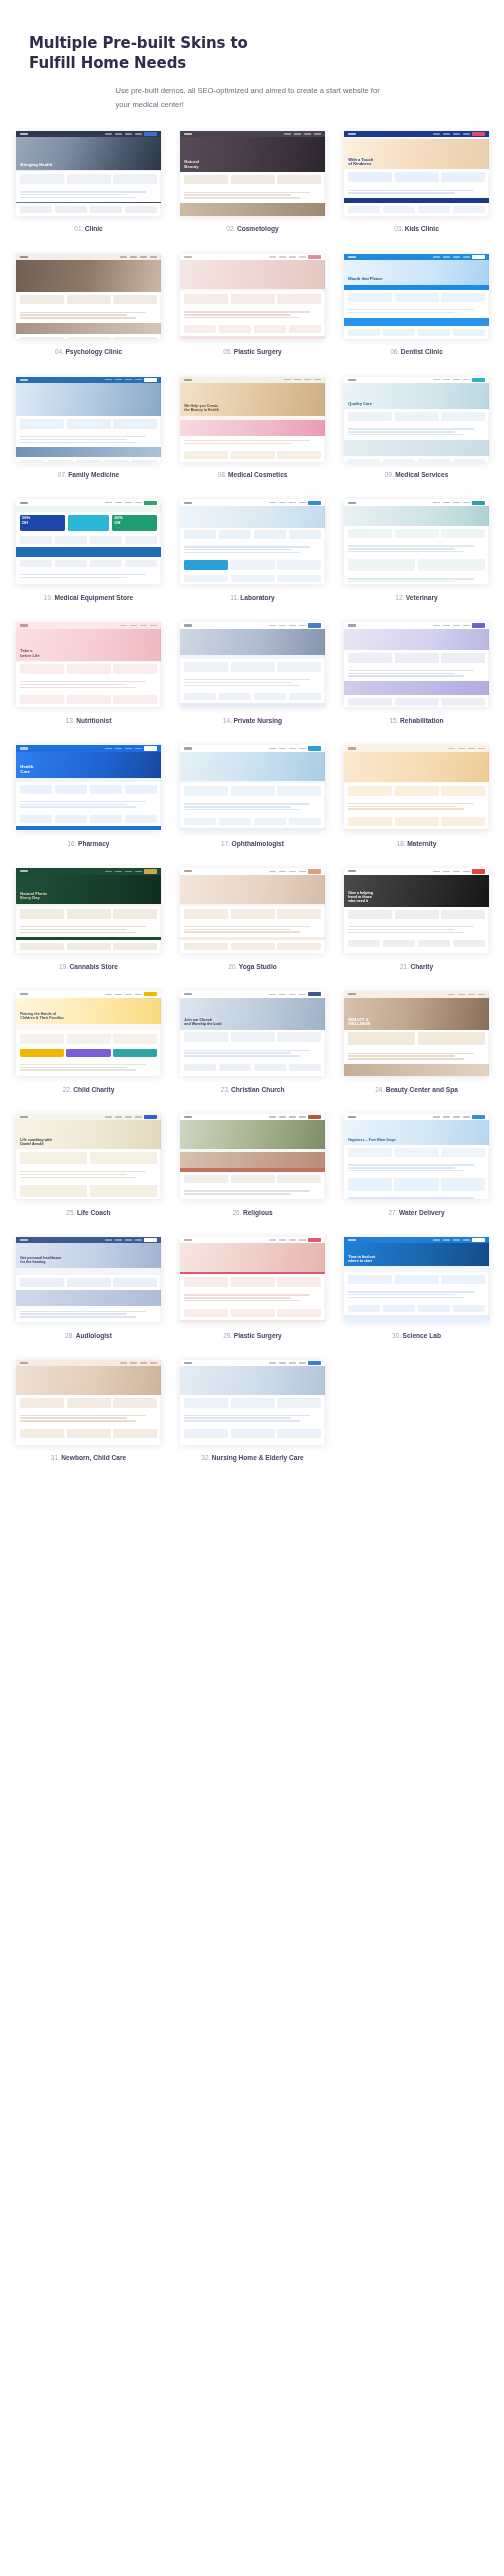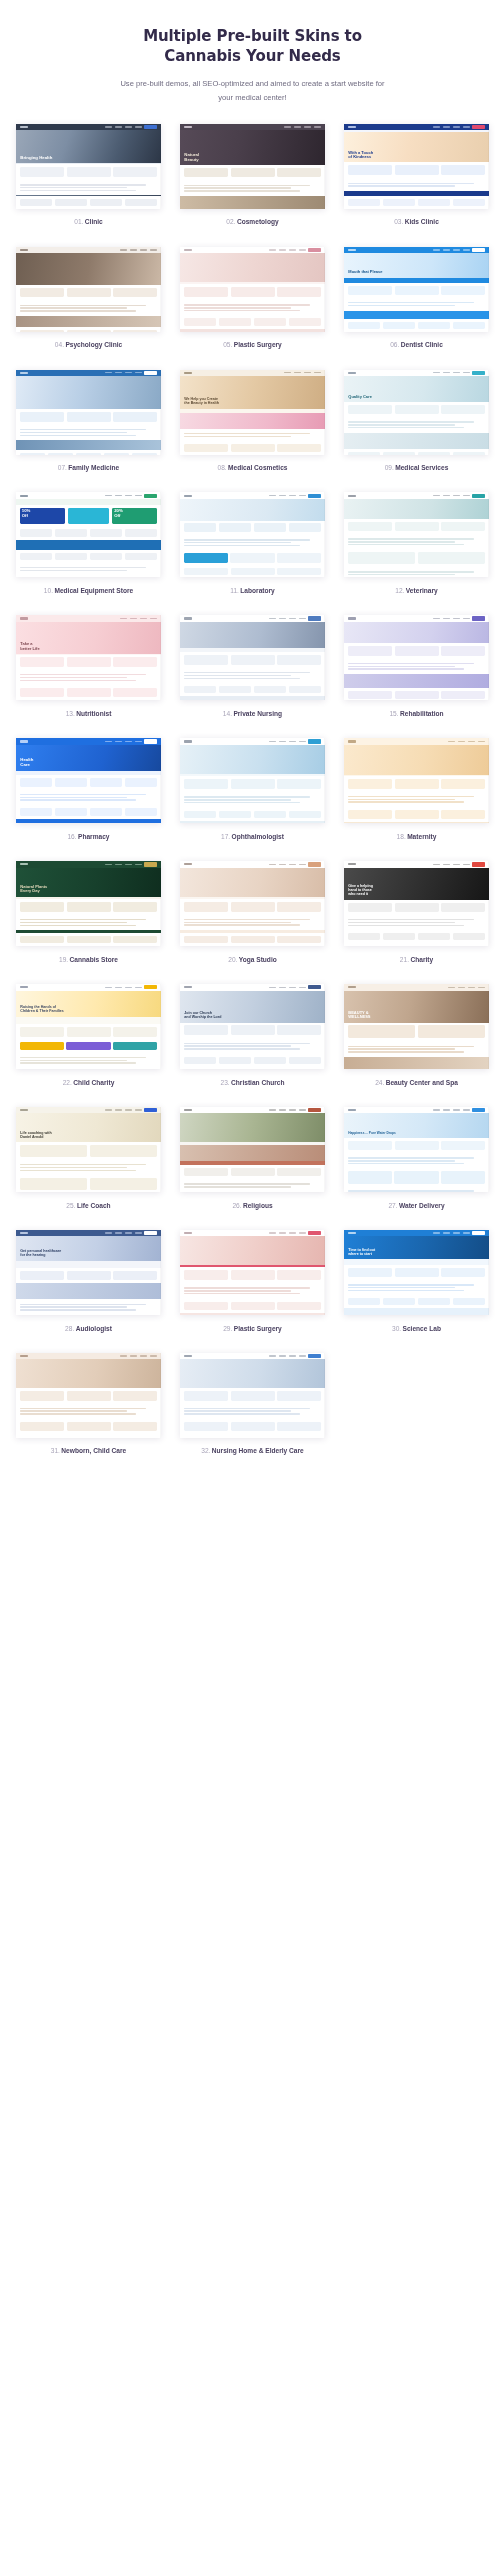--- a/index.html
+++ b/index.html
@@ -3,21 +3,21 @@
 <meta charset="utf-8">
 <style>
   * { box-sizing: border-box; margin: 0; padding: 0; }
   html, body {
     width: 505px;
     background: #ffffff;
     font-family: "Liberation Sans", sans-serif;
   }
   body { padding-bottom: 43px; }
 
-  .hero { text-align: center; padding: 27px 29px 0; }
+  .hero { text-align: left; padding: 34px 29px 0; }
   .hero h1 {
     font-family: "DejaVu Sans", sans-serif;
     font-size: 15px;
     line-height: 1.32;
     font-weight: 700;
     color: #332b4a;
     letter-spacing: -0.1px;
   }
   .hero p {
     margin-top: 10px;
@@ -87,21 +87,21 @@
     content:""; position:absolute; right:0; top:0; width:1.4px; height:100%;
     background: rgba(0,0,0,.03);
   }
 </style>
 </head>
 <body>
 
 <div class="hero">
   <h1>
     <span>Multiple Pre-built Skins to</span><br>
-    <span>Cannabis Your Needs</span>
+    <span>Fulfill Home Needs</span>
   </h1>
   <p>Use pre-built demos, all SEO-optimized and aimed to create a start website for your medical center!</p>
 </div>
 
 <div class="grid" id="skin-grid">
     <div class="cell">
       <div class="thumb">
         <div class="shot">
           <div class="bar" style="height:6.5px;background:#2f3a4d;color:#cfd6e2">
       <span class="logo"></span>

